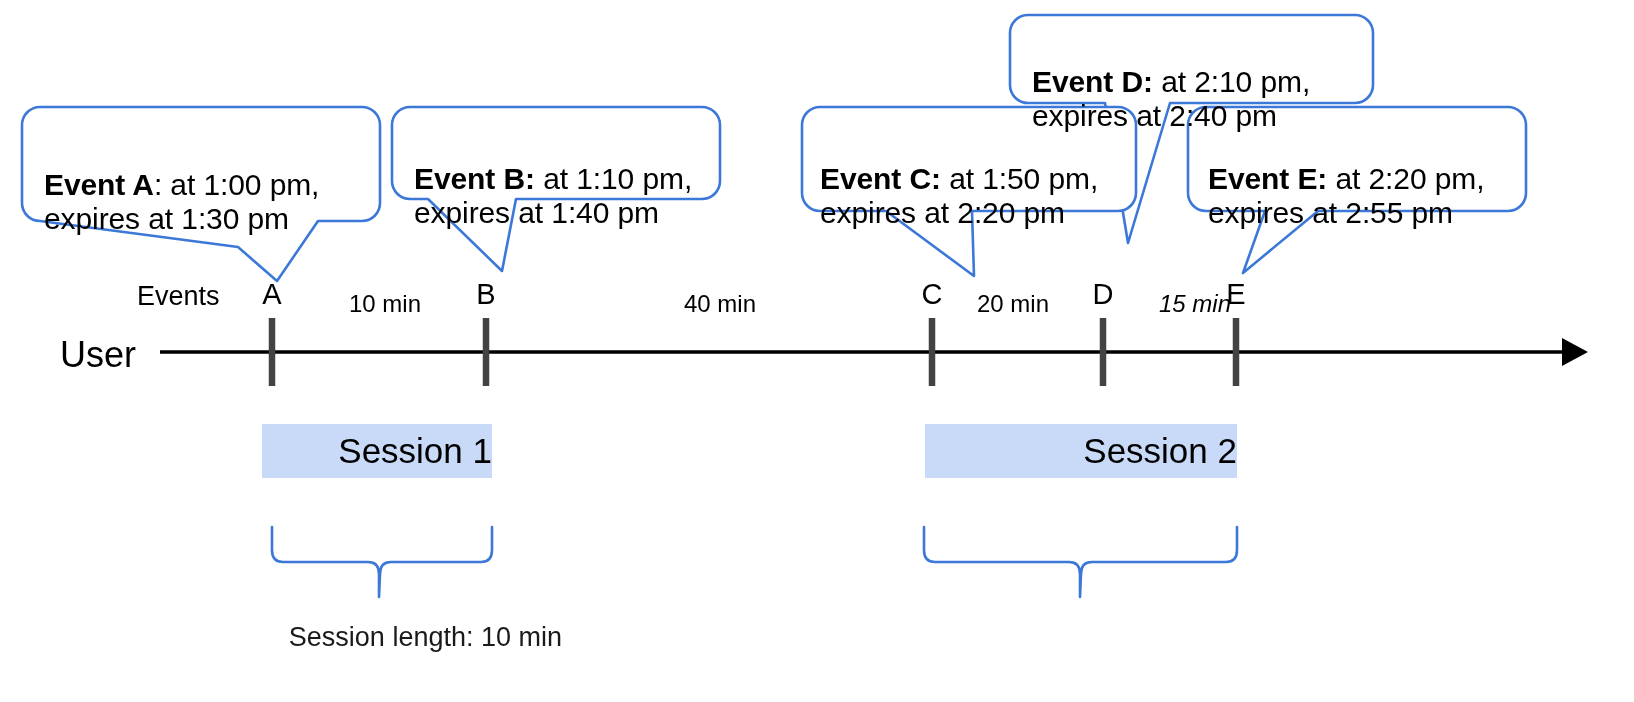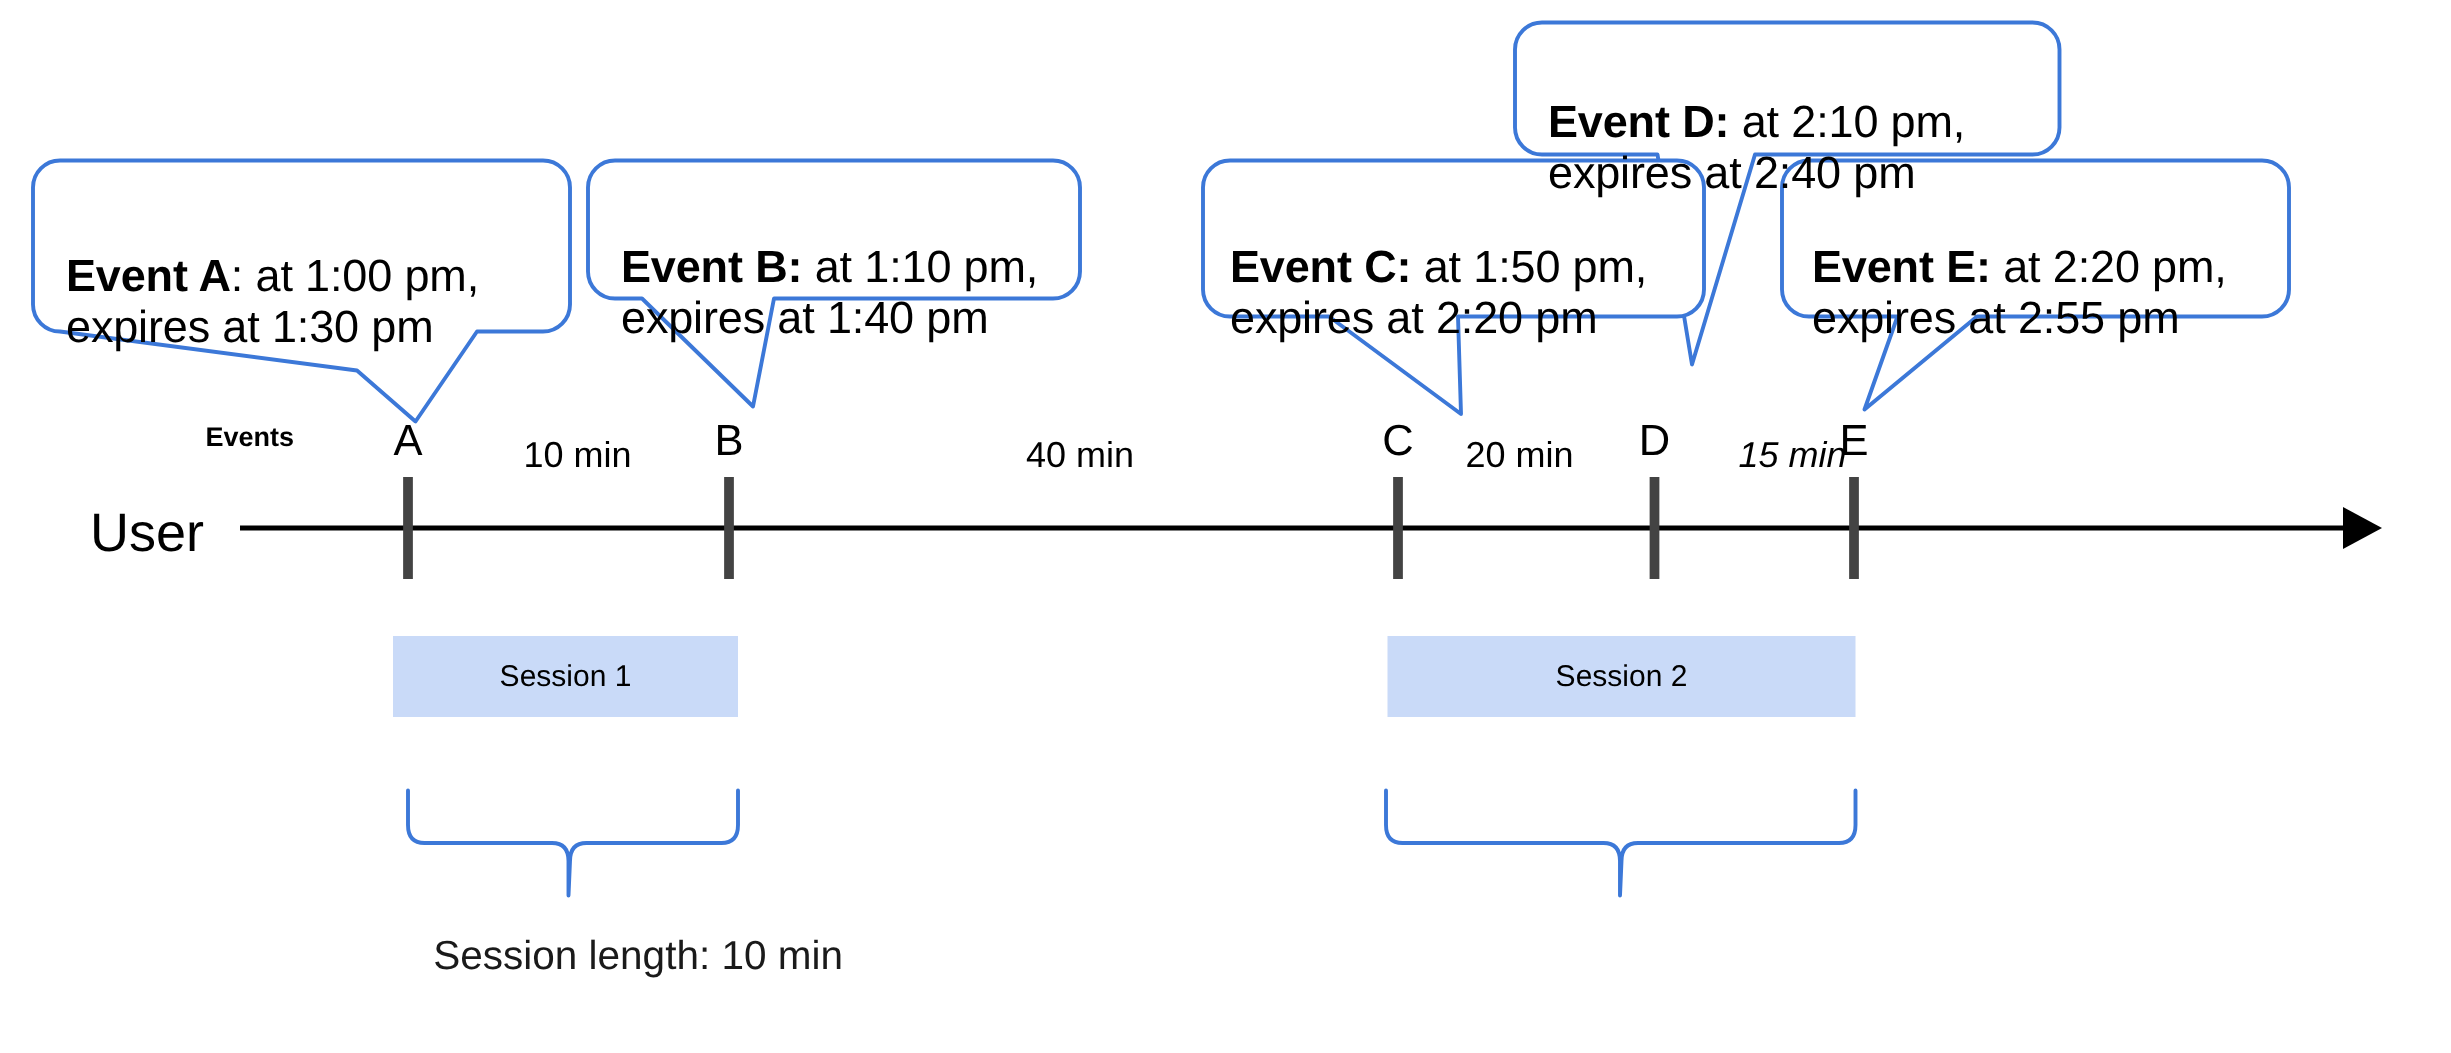--- a/index.html
+++ b/index.html
@@ -42,39 +42,38 @@
   .axis-label {
     position: absolute;
     font-family: "Liberation Sans", sans-serif;
     color: #000000;
     white-space: nowrap;
   }
   .lbl-user {
     font-size: 36px;
   }
   .lbl-events {
-    font-size: 18px;
-    font-weight: bold;
+    font-size: 27px;
   }
   .lbl-tick {
     font-size: 29px;
     text-align: center;
   }
   .lbl-gap {
     font-size: 24px;
     text-align: center;
   }
   .session-box {
     position: absolute;
     background: #c9daf8;
     display: flex;
     align-items: center;
-    justify-content: center;
-    font-family: "Liberation Sans", sans-serif;
-    font-size: 20px;
+    justify-content: flex-end;
+    font-family: "Liberation Sans", sans-serif;
+    font-size: 35px;
     color: #000000;
   }
   .session-length {
     position: absolute;
     font-family: "Liberation Sans", sans-serif;
     font-size: 27px;
     color: #1a1a1a;
     text-align: right;
     white-space: nowrap;
   }

